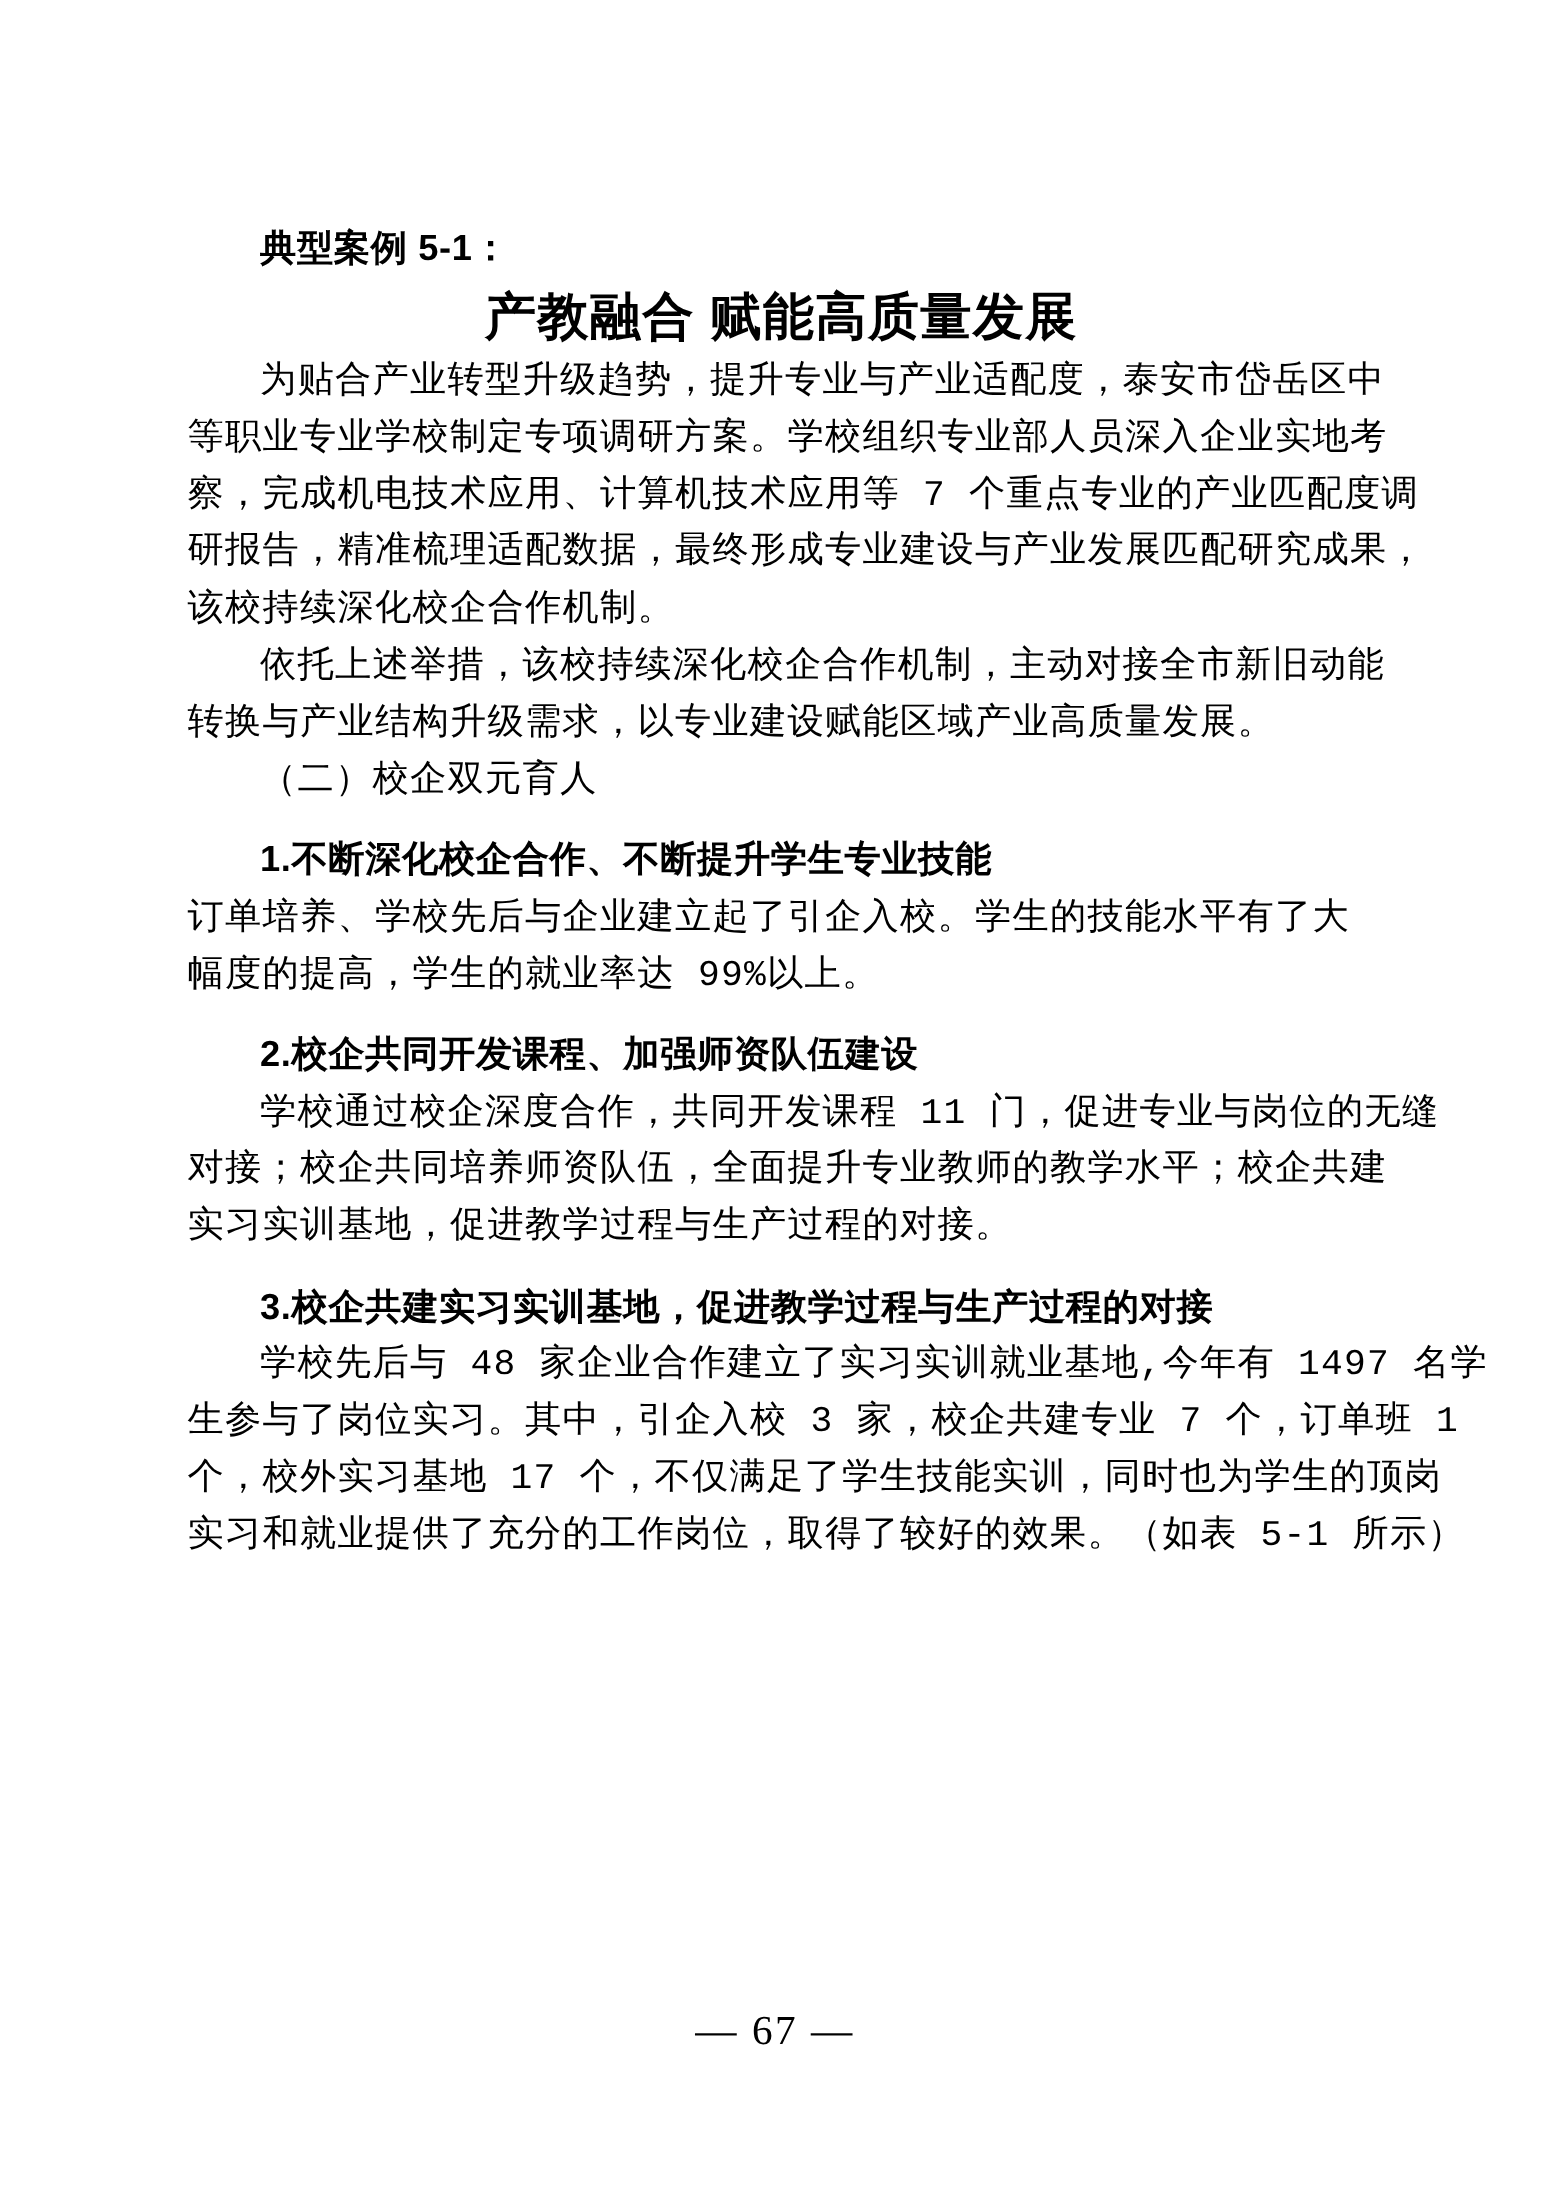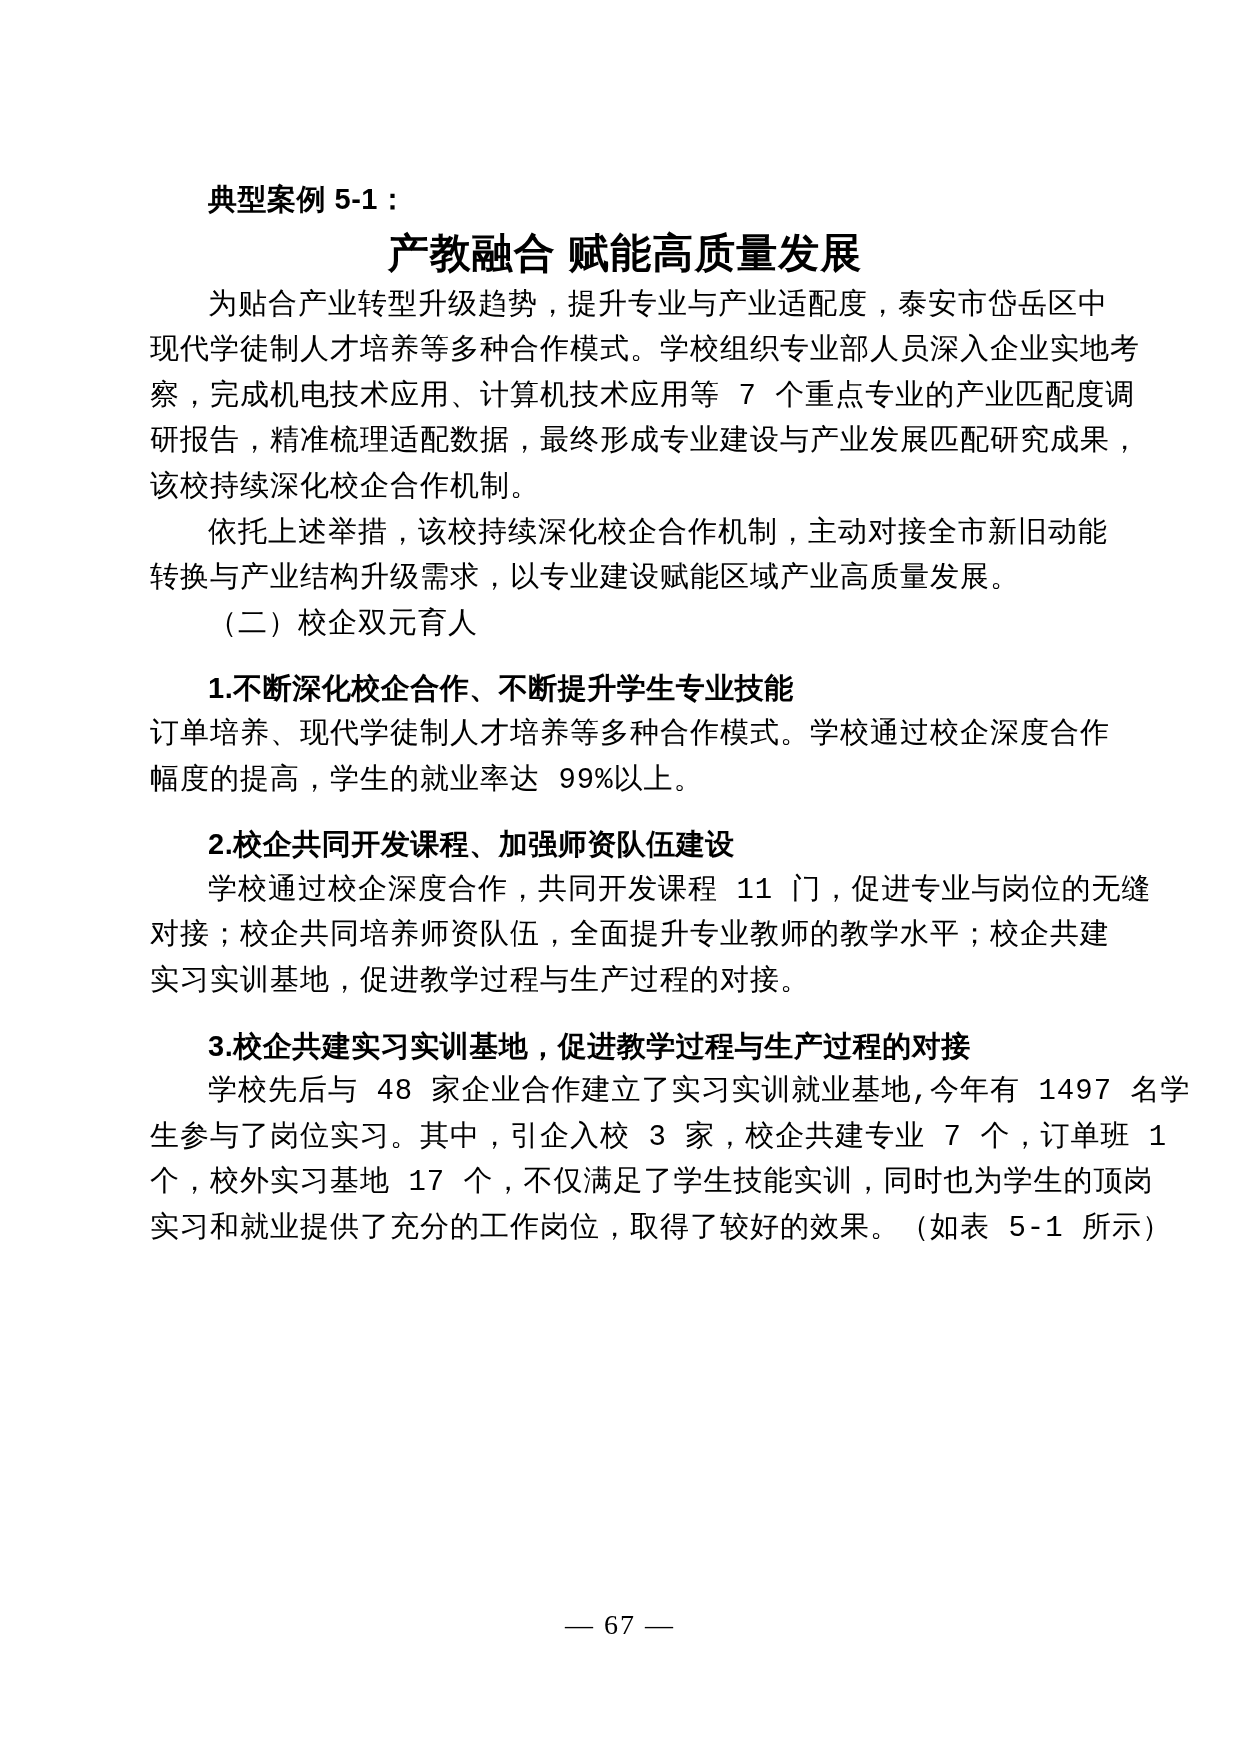--- a/index.html
+++ b/index.html
@@ -54,46 +54,46 @@
     text-indent: 2em;
     letter-spacing: 0.5px;
     margin-top: 19px;
   }
   .footer {
     position: absolute;
     top: 1608px;
     left: 0;
     width: 100%;
     text-align: center;
-    font-size: 28px;
+    font-size: 33px;
     line-height: 34px;
     letter-spacing: 2px;
   }
 </style>
 </head>
 <body>
 
 <div class="page">
   <div class="content">
     <div class="line case-label">典型案例 5-1：</div>
     <div class="line doc-title">产教融合 赋能高质量发展</div>
 
     <div class="line indent">为贴合产业转型升级趋势，提升专业与产业适配度，泰安市岱岳区中</div>
-    <div class="line">现代学徒制人才培养等多种合作模式。学校组织专业部人员深入企业实地考</div>
+    <div class="line">等职业专业学校制定专项调研方案。学校组织专业部人员深入企业实地考</div>
     <div class="line">察，完成机电技术应用、计算机技术应用等 7 个重点专业的产业匹配度调</div>
     <div class="line">研报告，精准梳理适配数据，最终形成专业建设与产业发展匹配研究成果，</div>
     <div class="line">该校持续深化校企合作机制。</div>
 
     <div class="line indent">依托上述举措，该校持续深化校企合作机制，主动对接全市新旧动能</div>
     <div class="line">转换与产业结构升级需求，以专业建设赋能区域产业高质量发展。</div>
 
     <div class="line indent">（二）校企双元育人</div>
 
     <div class="line heading">1.不断深化校企合作、不断提升学生专业技能</div>
-    <div class="line">订单培养、现代学徒制人才培养等多种合作模式。学校通过校企深度合作</div>
+    <div class="line">订单培养、学校先后与企业建立起了引企入校。学生的技能水平有了大</div>
     <div class="line">幅度的提高，学生的就业率达 99%以上。</div>
 
     <div class="line heading">2.校企共同开发课程、加强师资队伍建设</div>
     <div class="line indent">学校通过校企深度合作，共同开发课程 11 门，促进专业与岗位的无缝</div>
     <div class="line">对接；校企共同培养师资队伍，全面提升专业教师的教学水平；校企共建</div>
     <div class="line">实习实训基地，促进教学过程与生产过程的对接。</div>
 
     <div class="line heading">3.校企共建实习实训基地，促进教学过程与生产过程的对接</div>
     <div class="line indent">学校先后与 48 家企业合作建立了实习实训就业基地,今年有 1497 名学</div>
     <div class="line">生参与了岗位实习。其中，引企入校 3 家，校企共建专业 7 个，订单班 1</div>

